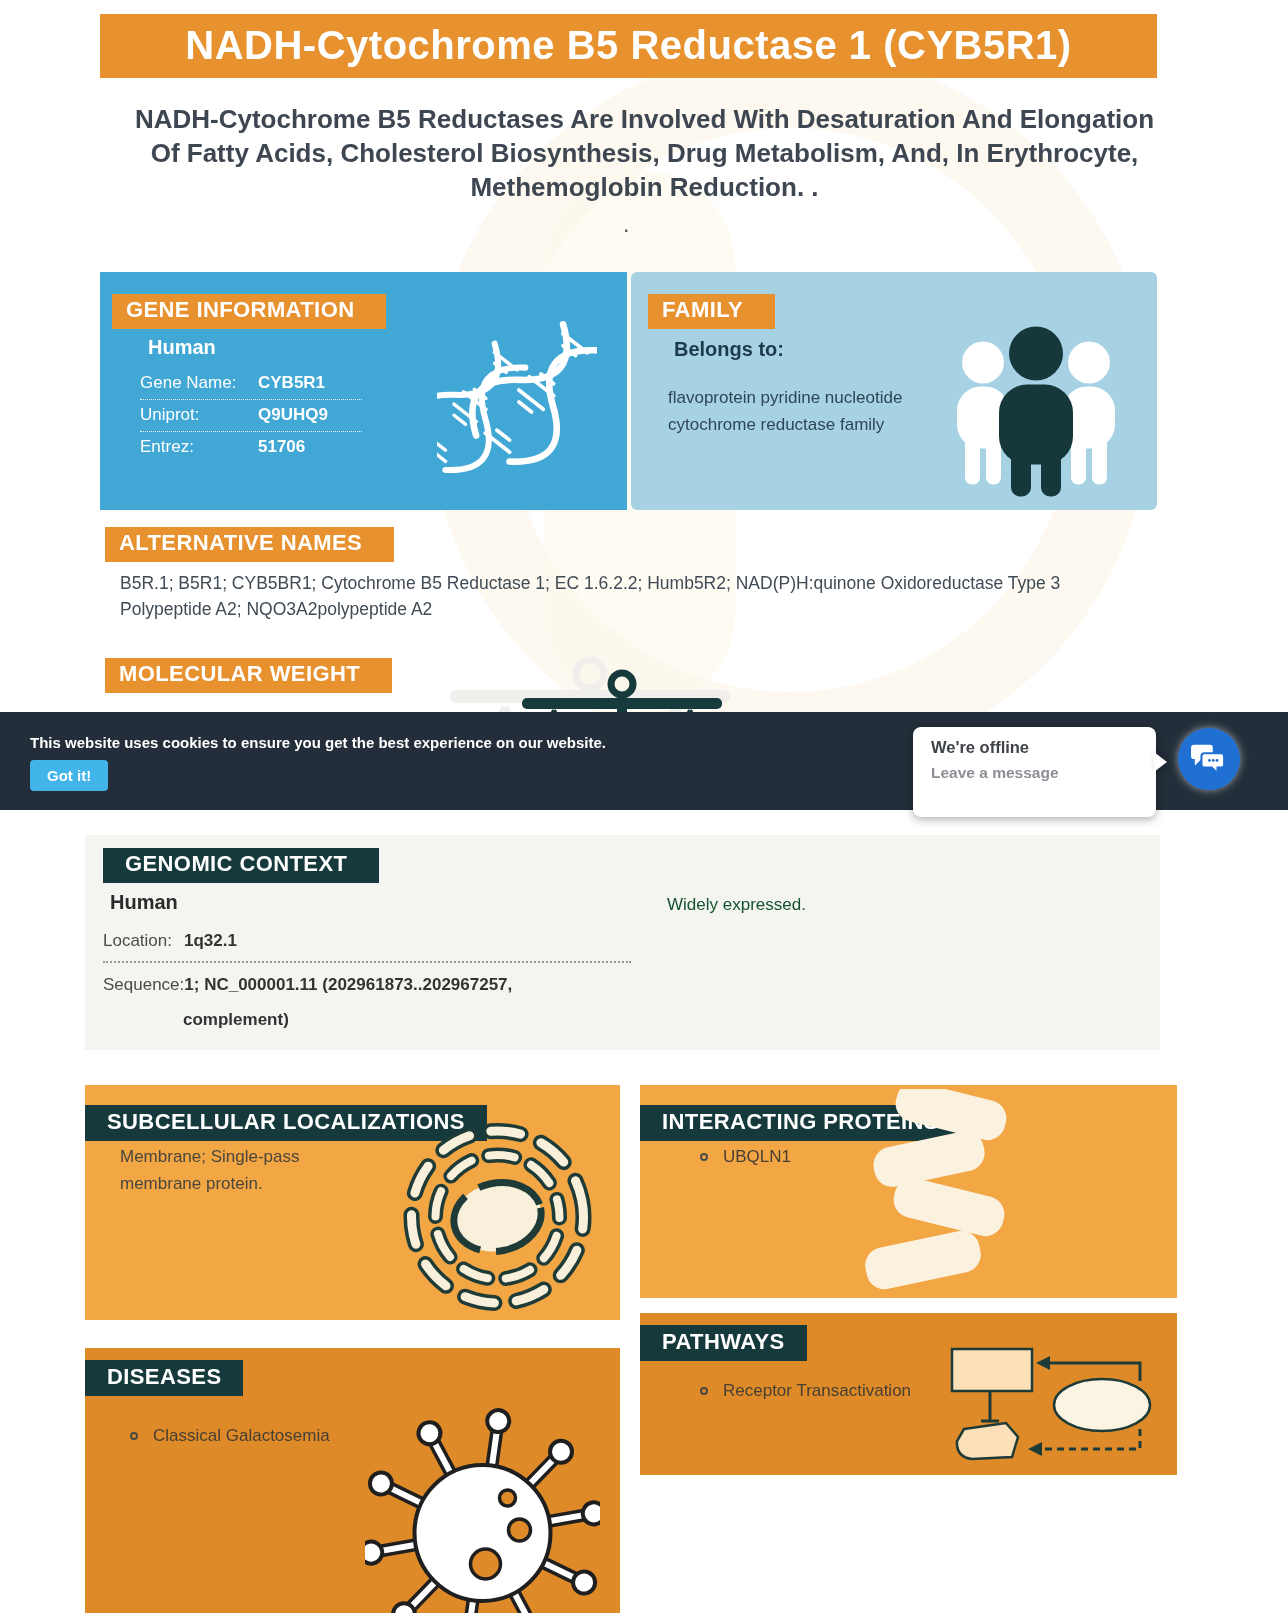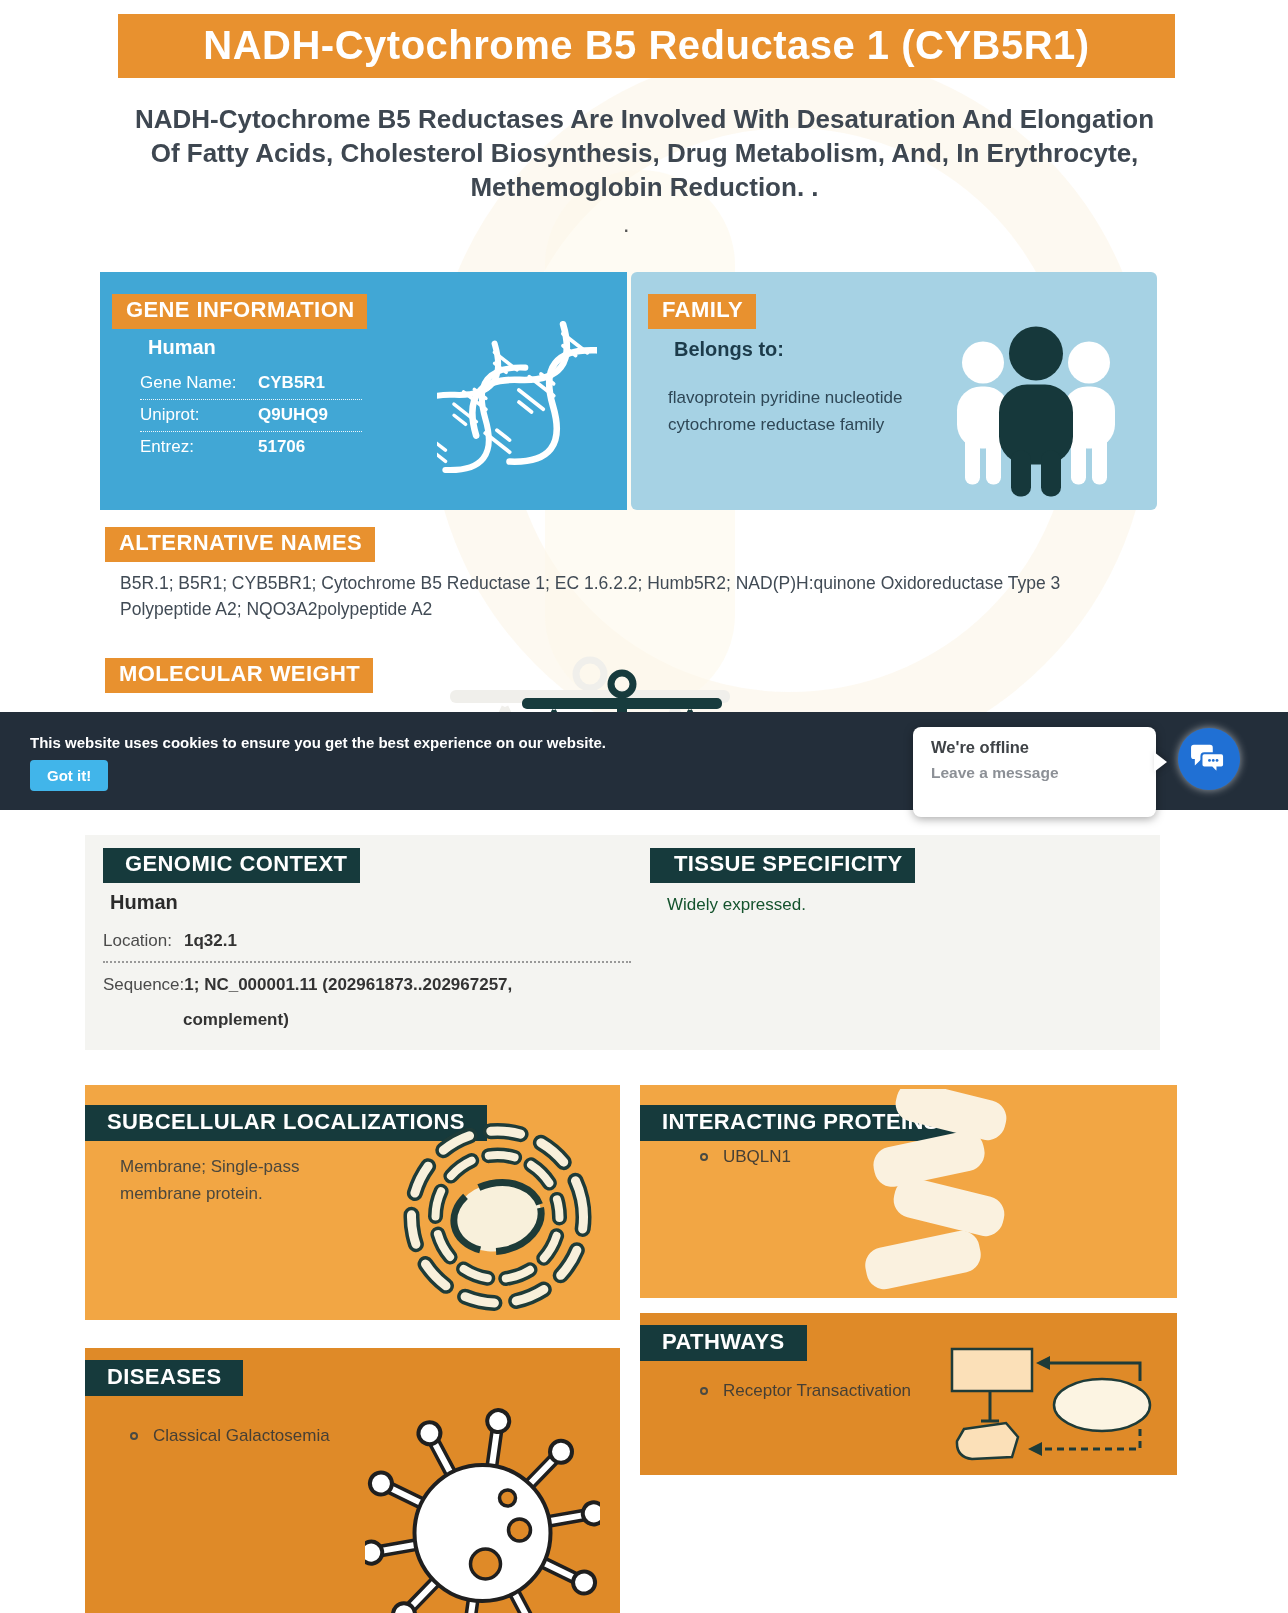--- a/index.html
+++ b/index.html
@@ -9,27 +9,27 @@
   }
   *{margin:0;padding:0;box-sizing:border-box;}
   body{background:#fff;font-family:"Liberation Sans",sans-serif;}
   .page{position:relative;width:1288px;height:1613px;background:#fff;overflow:hidden;margin:0 auto;}
 
   
   .wm-ring{position:absolute;left:430px;top:50px;width:720px;height:720px;border:78px solid #FBF2E0;border-radius:50%;opacity:.45;}
   .wm-blob{position:absolute;left:545px;top:170px;width:190px;height:540px;background:#FDF7EA;border-radius:95px;opacity:.55;}
 
   .title-banner{position:absolute;left:100px;top:14px;width:1057px;height:64px;background:var(--orange);
-    color:#fff;font-size:40px;font-weight:bold;text-align:center;line-height:62px;letter-spacing:.5px;margin-left:18px;}
+    color:#fff;font-size:40px;font-weight:bold;text-align:center;line-height:62px;letter-spacing:.5px;}
   .subtitle{position:absolute;left:127px;top:102px;width:1035px;text-align:center;
     color:#3E4751;font-size:26px;font-weight:bold;line-height:34px;}
   .stray-dot{position:absolute;left:624px;top:218px;color:#555;font-size:16px;font-weight:bold;}
 
   .card{position:absolute;}
-  .chip{position:absolute;color:#fff;font-weight:bold;font-size:22px;letter-spacing:.4px;padding:3px 13px 6px 14px;white-space:nowrap;}
+  .chip{position:absolute;color:#fff;font-weight:bold;font-size:22px;letter-spacing:.4px;padding:3px 32px 6px 14px;white-space:nowrap;}
   .chip-orange{background:var(--orange);}
   .chip-teal{background:var(--teal);}
 
   
   .gene-card{left:100px;top:272px;width:527px;height:238px;background:var(--blue);}
   .gene-chip{left:12px;top:22px;}
   .gene-human{position:absolute;left:48px;top:64px;color:#fff;font-size:20px;font-weight:bold;}
   .gene-rows{position:absolute;left:40px;top:96px;width:222px;color:#fff;font-size:17px;}
   .gene-row{display:flex;padding:5px 0 6px;}
   .gene-row .g-label{width:118px;}
@@ -79,21 +79,21 @@
   .ts-chip{left:565px;top:13px;padding-left:24px;}
   .ts-text{position:absolute;left:582px;top:60px;color:#14532d;font-size:17px;}
 
   
   .subcell-card{left:85px;top:1085px;width:535px;height:235px;background:var(--light-orange);}
   .interact-card{left:640px;top:1085px;width:537px;height:213px;background:var(--light-orange);}
   .pathways-card{left:640px;top:1313px;width:537px;height:162px;background:var(--dark-orange);}
   .diseases-card{left:85px;top:1348px;width:535px;height:265px;background:var(--dark-orange);}
   .oc-chip{left:0;top:20px;padding:4px 22px 6px;}
   .oc-chip.low{top:12px;}
-  .subcell-text{position:absolute;left:35px;top:68px;width:225px;color:#4B473D;font-size:17px;line-height:27px;}
+  .subcell-text{position:absolute;left:35px;top:58px;width:225px;color:#4B473D;font-size:17px;line-height:27px;}
   .bullet-item{position:absolute;display:flex;align-items:center;color:#463F34;font-size:17px;}
   .ring{display:inline-block;width:8px;height:8px;border:2px solid #4A4A42;border-radius:50%;margin-right:15px;flex:none;}
   .organelle{position:absolute;left:295px;top:32px;}
   .ribbon{position:absolute;left:195px;top:4px;}
   .flow{position:absolute;left:300px;top:20px;}
   .virus{position:absolute;left:280px;top:50px;}
 </style>
 </head>
 <body>
 
@@ -219,21 +219,20 @@
     <div class="chip chip-teal gc-chip">GENOMIC CONTEXT</div>
     <div class="gc-human">Human</div>
     <div class="gc-loc">
       <span>Location:</span><span class="val">1q32.1</span>
     </div>
     <div class="gc-dots"></div>
     <div class="gc-seq">
       <div><span>Sequence:</span><span class="val">1; NC_000001.11 (202961873..202967257,</span></div>
       <div class="line2">complement)</div>
     </div>
-    <div class="chip chip-teal ts-chip">TISSUE SPECIFICITY</div>
     <div class="ts-text">Widely expressed.</div>
   </section>
 
   <section class="card subcell-card">
     <div class="chip chip-teal oc-chip">SUBCELLULAR LOCALIZATIONS</div>
     <div class="subcell-text">Membrane; Single-pass membrane protein.</div>
     <svg class="organelle" width="235" height="200" viewBox="0 0 230 200">
       <g transform="rotate(-12 115 100)">
         <circle cx="115" cy="100" r="86" fill="none" stroke="#1E3B38" stroke-width="16" stroke-dasharray="30 22" stroke-linecap="round"></circle>
         <circle cx="115" cy="100" r="86" fill="none" stroke="#F8F0DB" stroke-width="9" stroke-dasharray="30 22" stroke-linecap="round"></circle>

